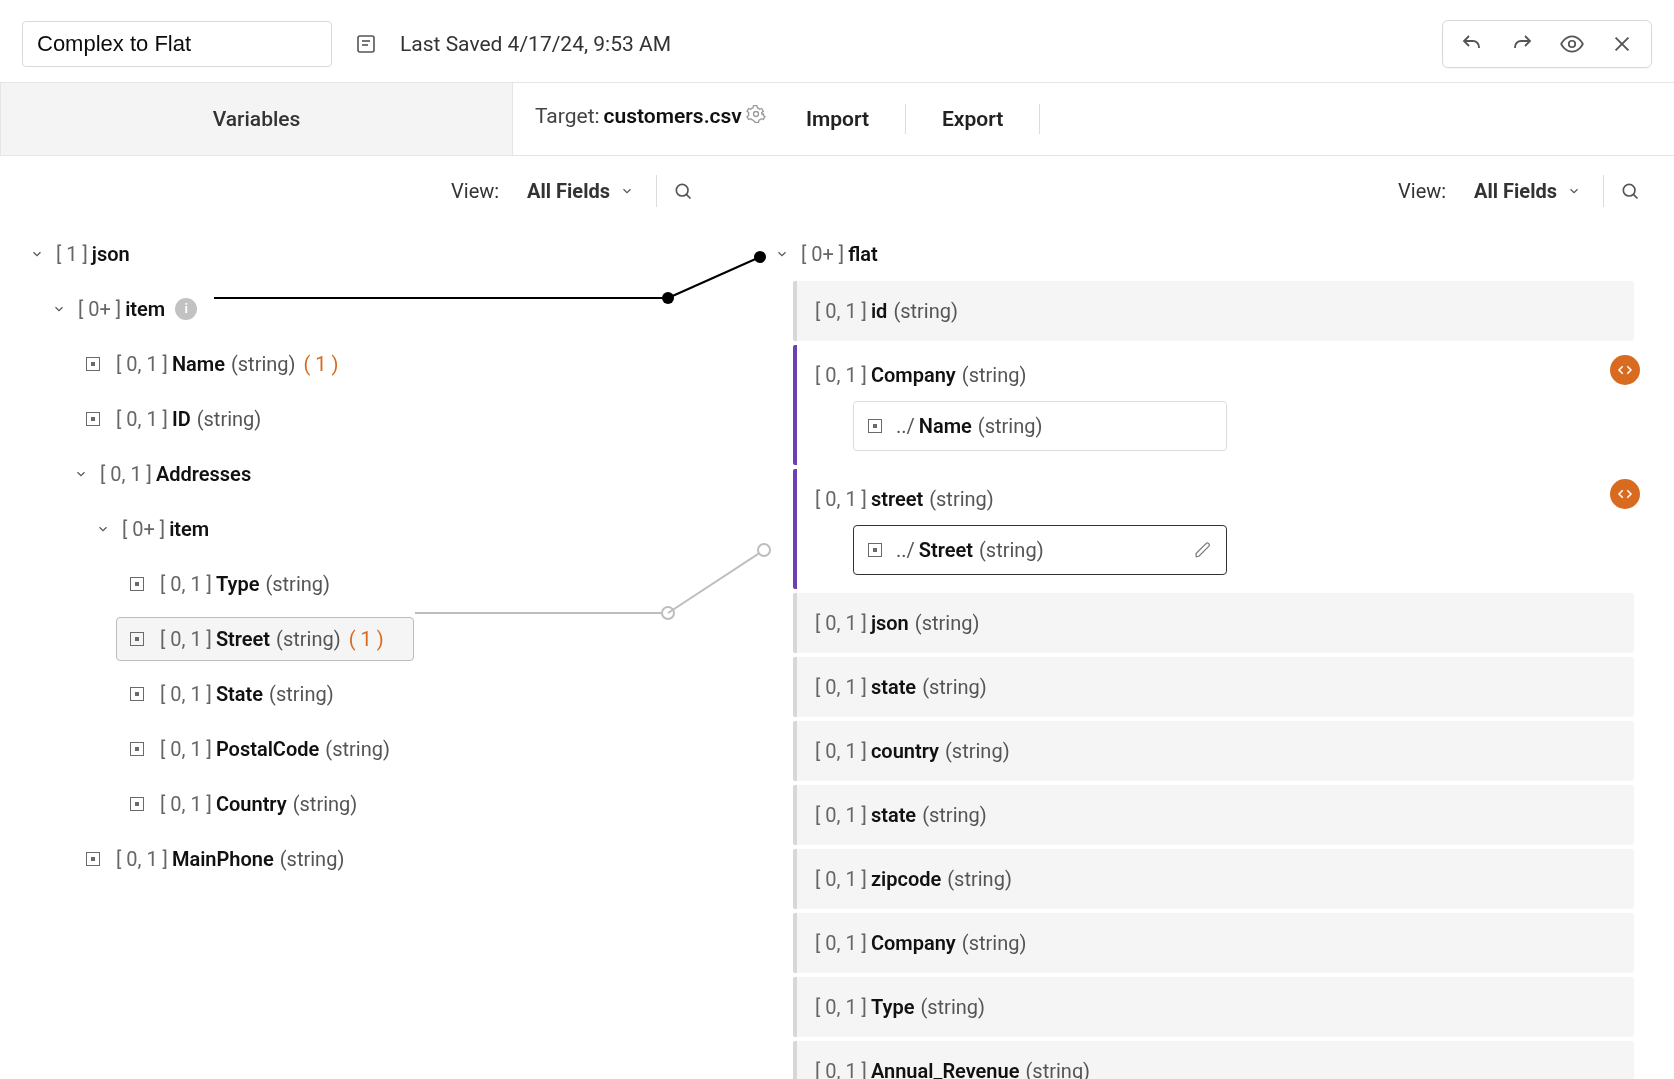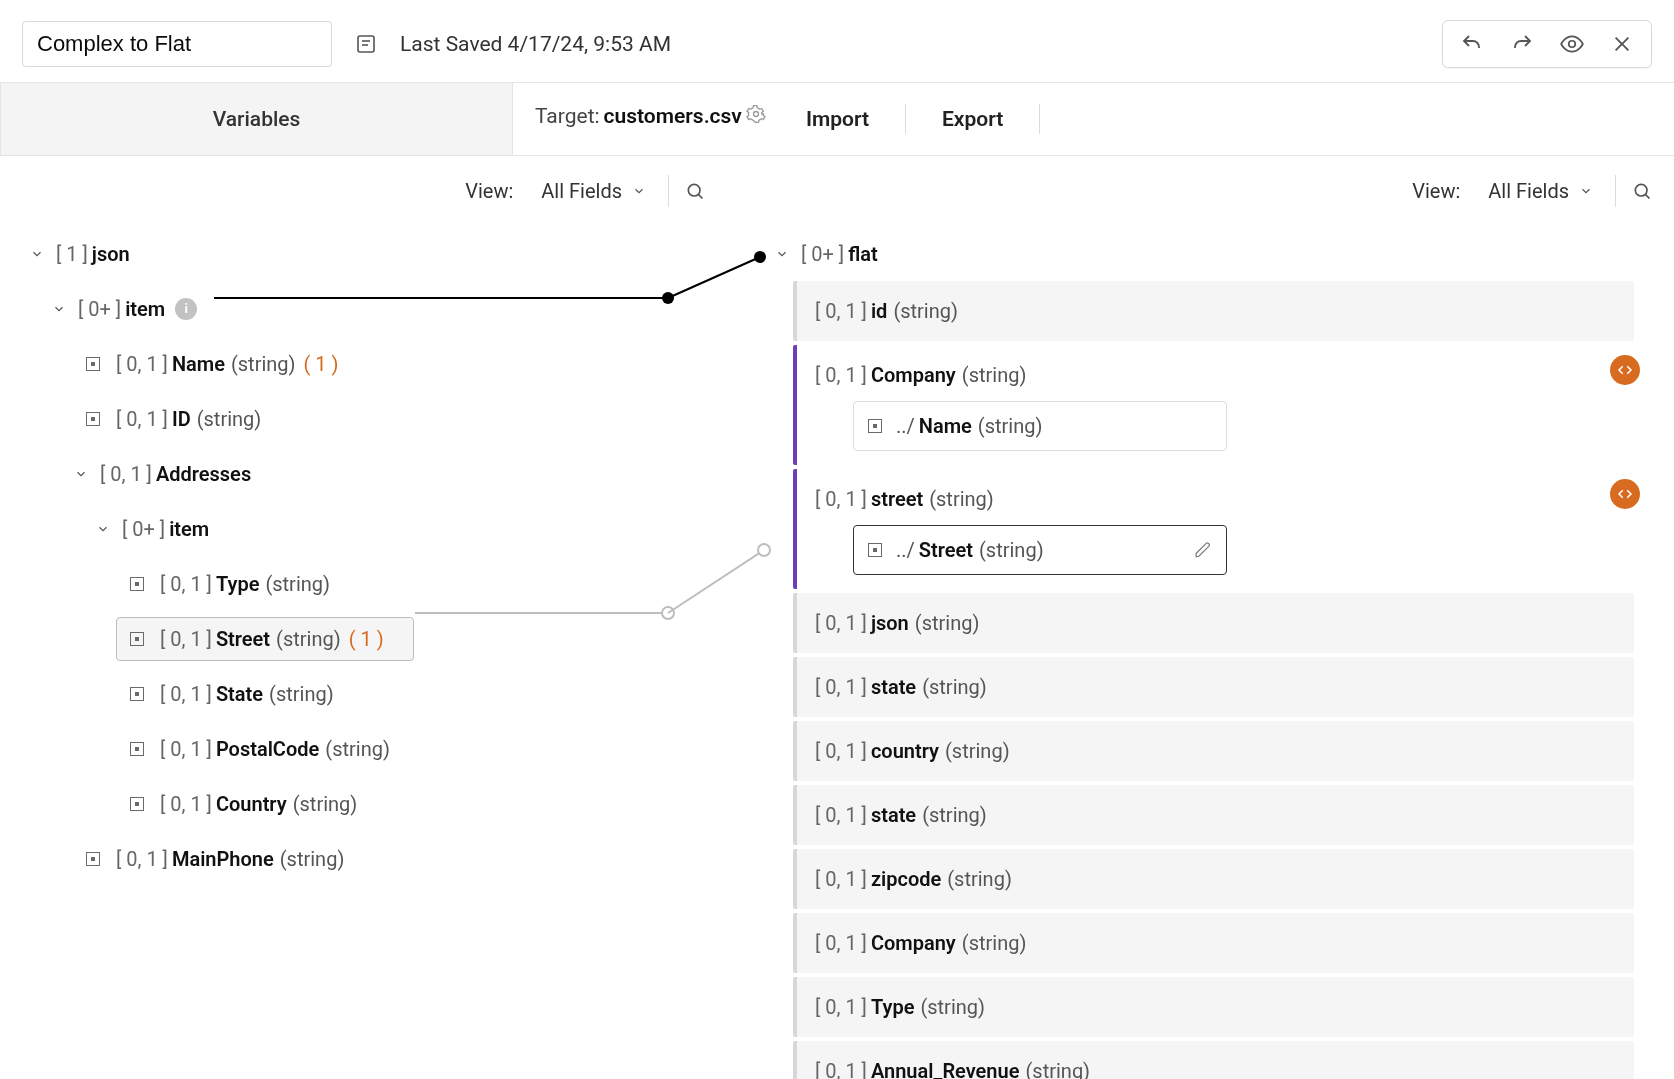--- a/index.html
+++ b/index.html
@@ -114,28 +114,28 @@
   }
   .left-col { position: relative; }
   .right-col { position: relative; }
 
   .subhdr {
     display: flex;
     align-items: center;
     justify-content: flex-end;
     gap: 16px;
     height: 70px;
-    padding: 0 22px;
+    padding: 0 34px;
     font-size: 20px;
     color: #333;
   }
   .subhdr .lbl { color: #333; margin-right: 6px;}
   .dropdown {
     display: inline-flex; align-items: center; gap: 10px;
-    font-weight: 400;
+    font-weight: 700;
     cursor: pointer;
     padding: 4px 6px;
   }
   .vbar { width: 1px; height: 32px; background: #dcdcdc; }
   .search-ic { cursor: pointer; }
 
   
   .tree { font-size: 20px; }
   .row {
     display: flex;

